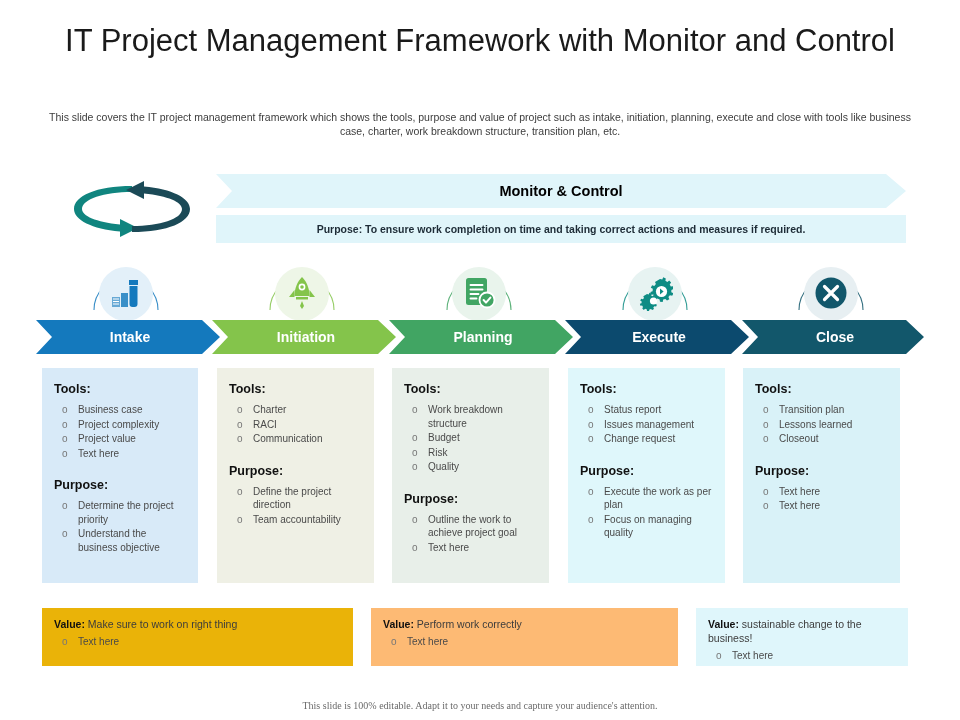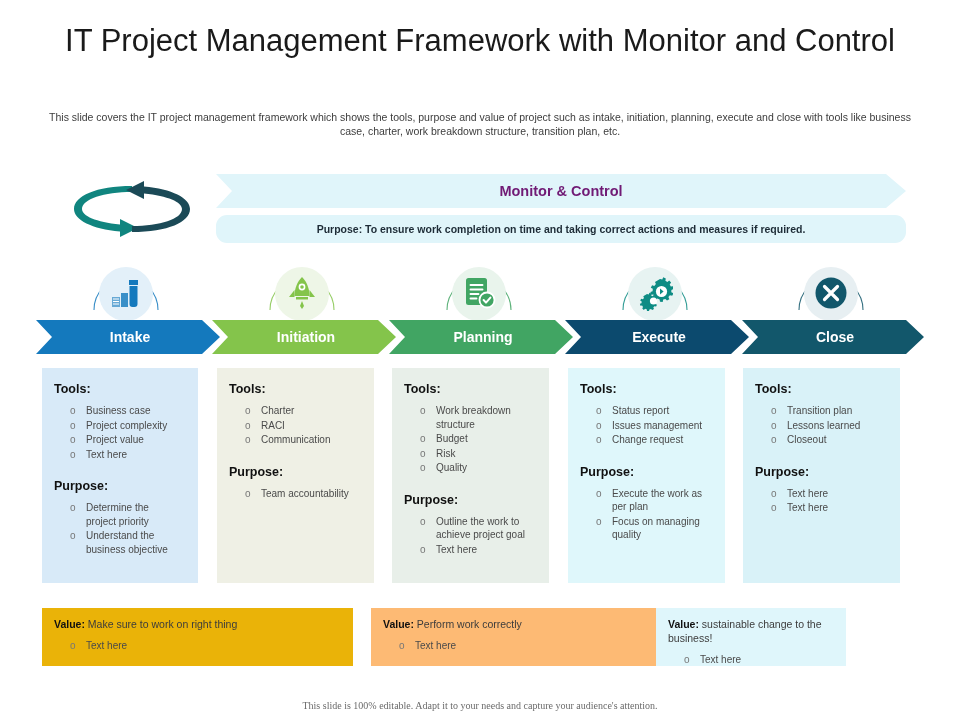--- a/index.html
+++ b/index.html
@@ -50,31 +50,30 @@
     width: 690px; height: 34px;
     background: #e0f5fa;
     clip-path: polygon(0 0, 16px 50%, 0 100%, calc(100% - 20px) 100%, 100% 50%, calc(100% - 20px) 0);
     display: flex;
     align-items: center;
     justify-content: center;
   }
   #monitor-banner-label {
     font-size: 14.5px;
     font-weight: bold;
-    color: #701a75;
+    color: #000000;
   }
   #monitor-purpose-bar {
     position: absolute;
     left: 216px; top: 215px;
     width: 690px; height: 28px;
     background: #e0f5fa;
     display: flex;
     align-items: center;
     justify-content: center;
-    border-radius: 11px;
   }
   #monitor-purpose-text {
     font-size: 10.5px;
     font-weight: bold;
     color: #1d2b36;
   }
 
   
   .phase-icon-wrap {
     position: absolute;
@@ -125,21 +124,21 @@
   }
   .card-heading {
     font-size: 12.5px;
     font-weight: bold;
     color: #111111;
     margin: 0 0 7px 0;
   }
   .card-heading.second { margin-top: 18px; }
   .bullet-list {
     list-style: none;
-    margin: 8px;
+    margin: 0;
     padding: 0;
   }
   .bullet-list li {
     position: relative;
     padding-left: 24px;
     font-size: 10px;
     line-height: 13.5px;
     color: #4a4a4a;
     margin-bottom: 1px;
   }
@@ -303,20 +302,21 @@
     </div>
     <div class="detail-card" style="left: 217px; width: 157px; background: rgb(239, 240, 229);">
       <div class="card-heading">Tools:</div>
       <ul class="bullet-list">
         <li>Charter</li>
         <li>RACI</li>
         <li>Communication</li>
       </ul>
       <div class="card-heading second">Purpose:</div>
       <ul class="bullet-list">
+        <li>Define the project direction</li>
         <li>Team accountability</li>
       </ul>
     </div>
     <div class="detail-card" style="left: 392px; width: 157px; background: rgb(232, 239, 233);">
       <div class="card-heading">Tools:</div>
       <ul class="bullet-list">
         <li>Work breakdown structure</li>
         <li>Budget</li>
         <li>Risk</li>
         <li>Quality</li>
@@ -360,21 +360,21 @@
       <ul class="bullet-list">
         <li>Text here</li>
       </ul>
     </div>
     <div class="value-box" style="left: 371px; width: 307px; background: #fdba74;">
       <div class="value-line"><span class="value-strong">Value:</span> <span>Perform work correctly</span></div>
       <ul class="bullet-list">
         <li>Text here</li>
       </ul>
     </div>
-    <div class="value-box" style="left: 656px; width: 190px; background: rgb(223, 246, 251);">
+    <div class="value-box" style="left: 696px; width: 212px; background: rgb(223, 246, 251);">
       <div class="value-line"><span class="value-strong">Value:</span> <span>sustainable change to the business!</span></div>
       <ul class="bullet-list">
         <li>Text here</li>
       </ul>
     </div>
   </div>
 
 <div id="footer-note">This slide is 100% editable. Adapt it to your needs and capture your audience's attention.</div>
 
 </body></html>

